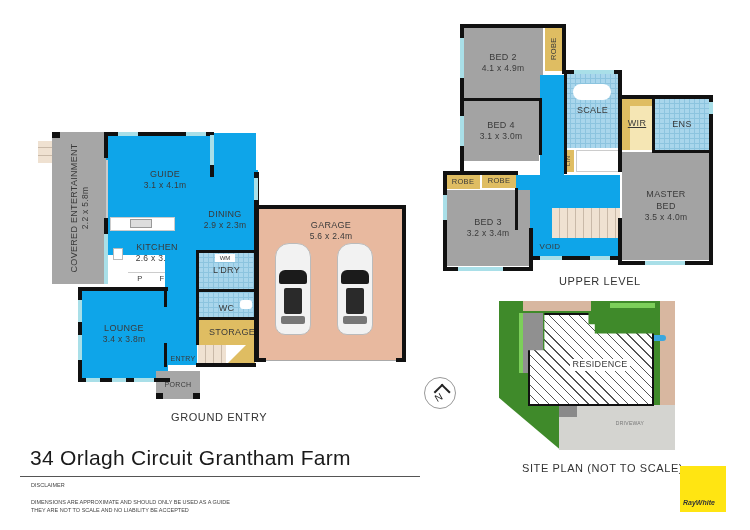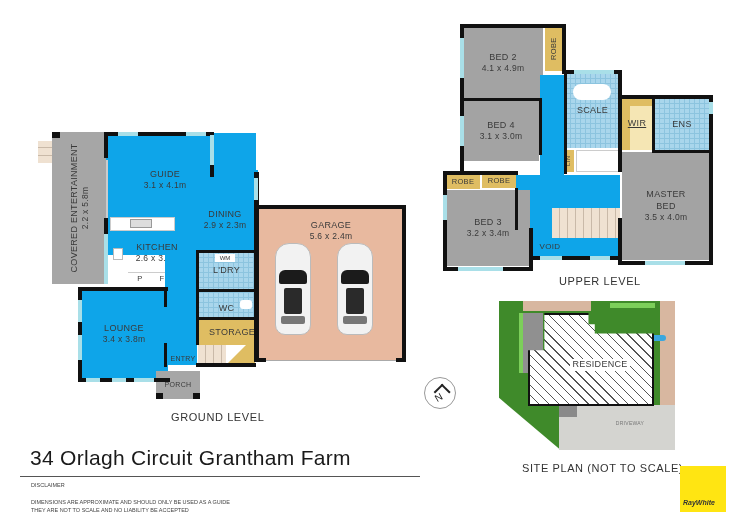--- a/index.html
+++ b/index.html
@@ -139,21 +139,21 @@
   <div class="win" style="left:78px;top:300px;width:4px;height:22px;"></div>
   <div class="win" style="left:78px;top:335px;width:4px;height:25px;"></div>
   <div class="wall" style="left:78px;top:378px;width:92px;height:4px;"></div>
   <div class="win" style="left:86px;top:378px;width:14px;height:4px;"></div>
   <div class="win" style="left:112px;top:378px;width:14px;height:4px;"></div>
   <div class="win" style="left:134px;top:378px;width:20px;height:4px;"></div>
   <div class="wall" style="left:164px;top:287px;width:3px;height:20px;"></div>
   <div class="wall" style="left:164px;top:343px;width:3px;height:24px;"></div>
   <div class="wall" style="left:52px;top:132px;width:8px;height:6px;"></div>
 
-  <div class="lbl" style="left:171px;top:411px;">GROUND LEVEL</div>
+  <div class="lbl" style="left:171px;top:411px;">GROUND ENTRY</div>
 </div>
 
 <div>
 
   <div class="room bed" style="left:463px;top:27px;width:80px;height:71px;">
     <div class="nm">BED 2</div>
     <div class="dm">4.1 x 4.9m</div>
   </div>
   <div class="room robe" style="left:545px;top:27px;width:17px;height:44px;font-size:7.5px;">
     <span style="transform:rotate(-90deg);display:block;">ROBE</span>

